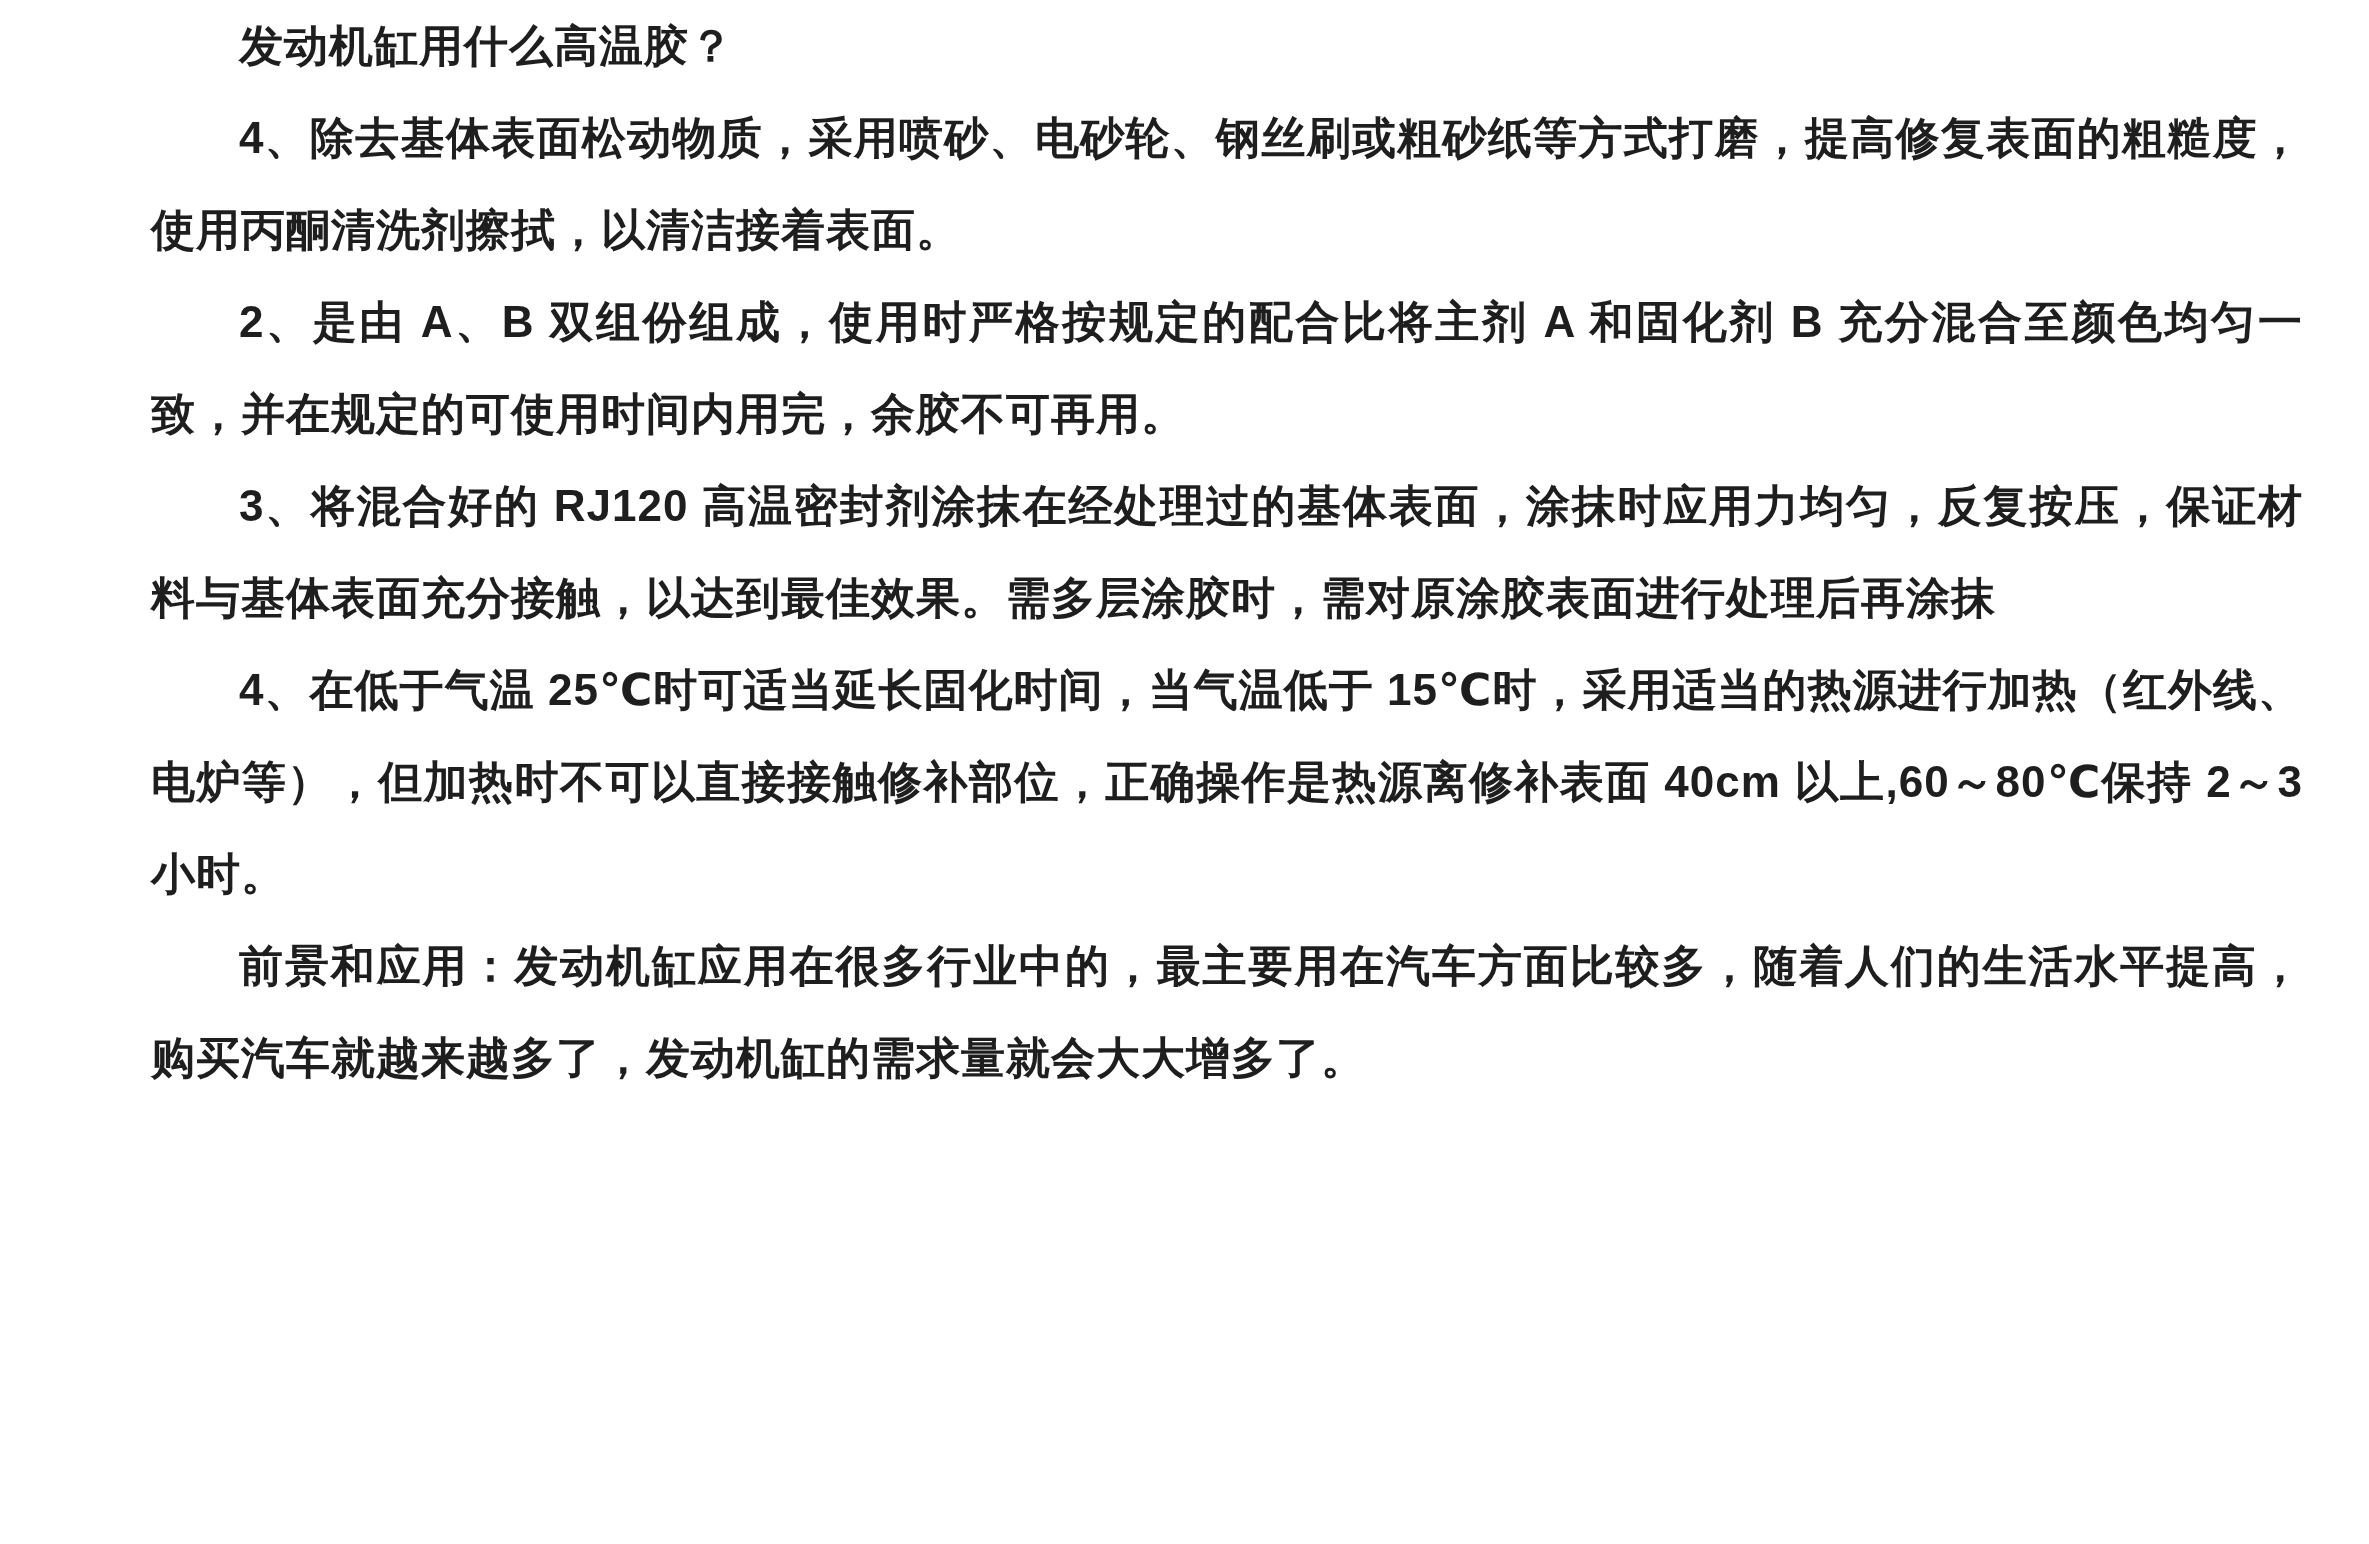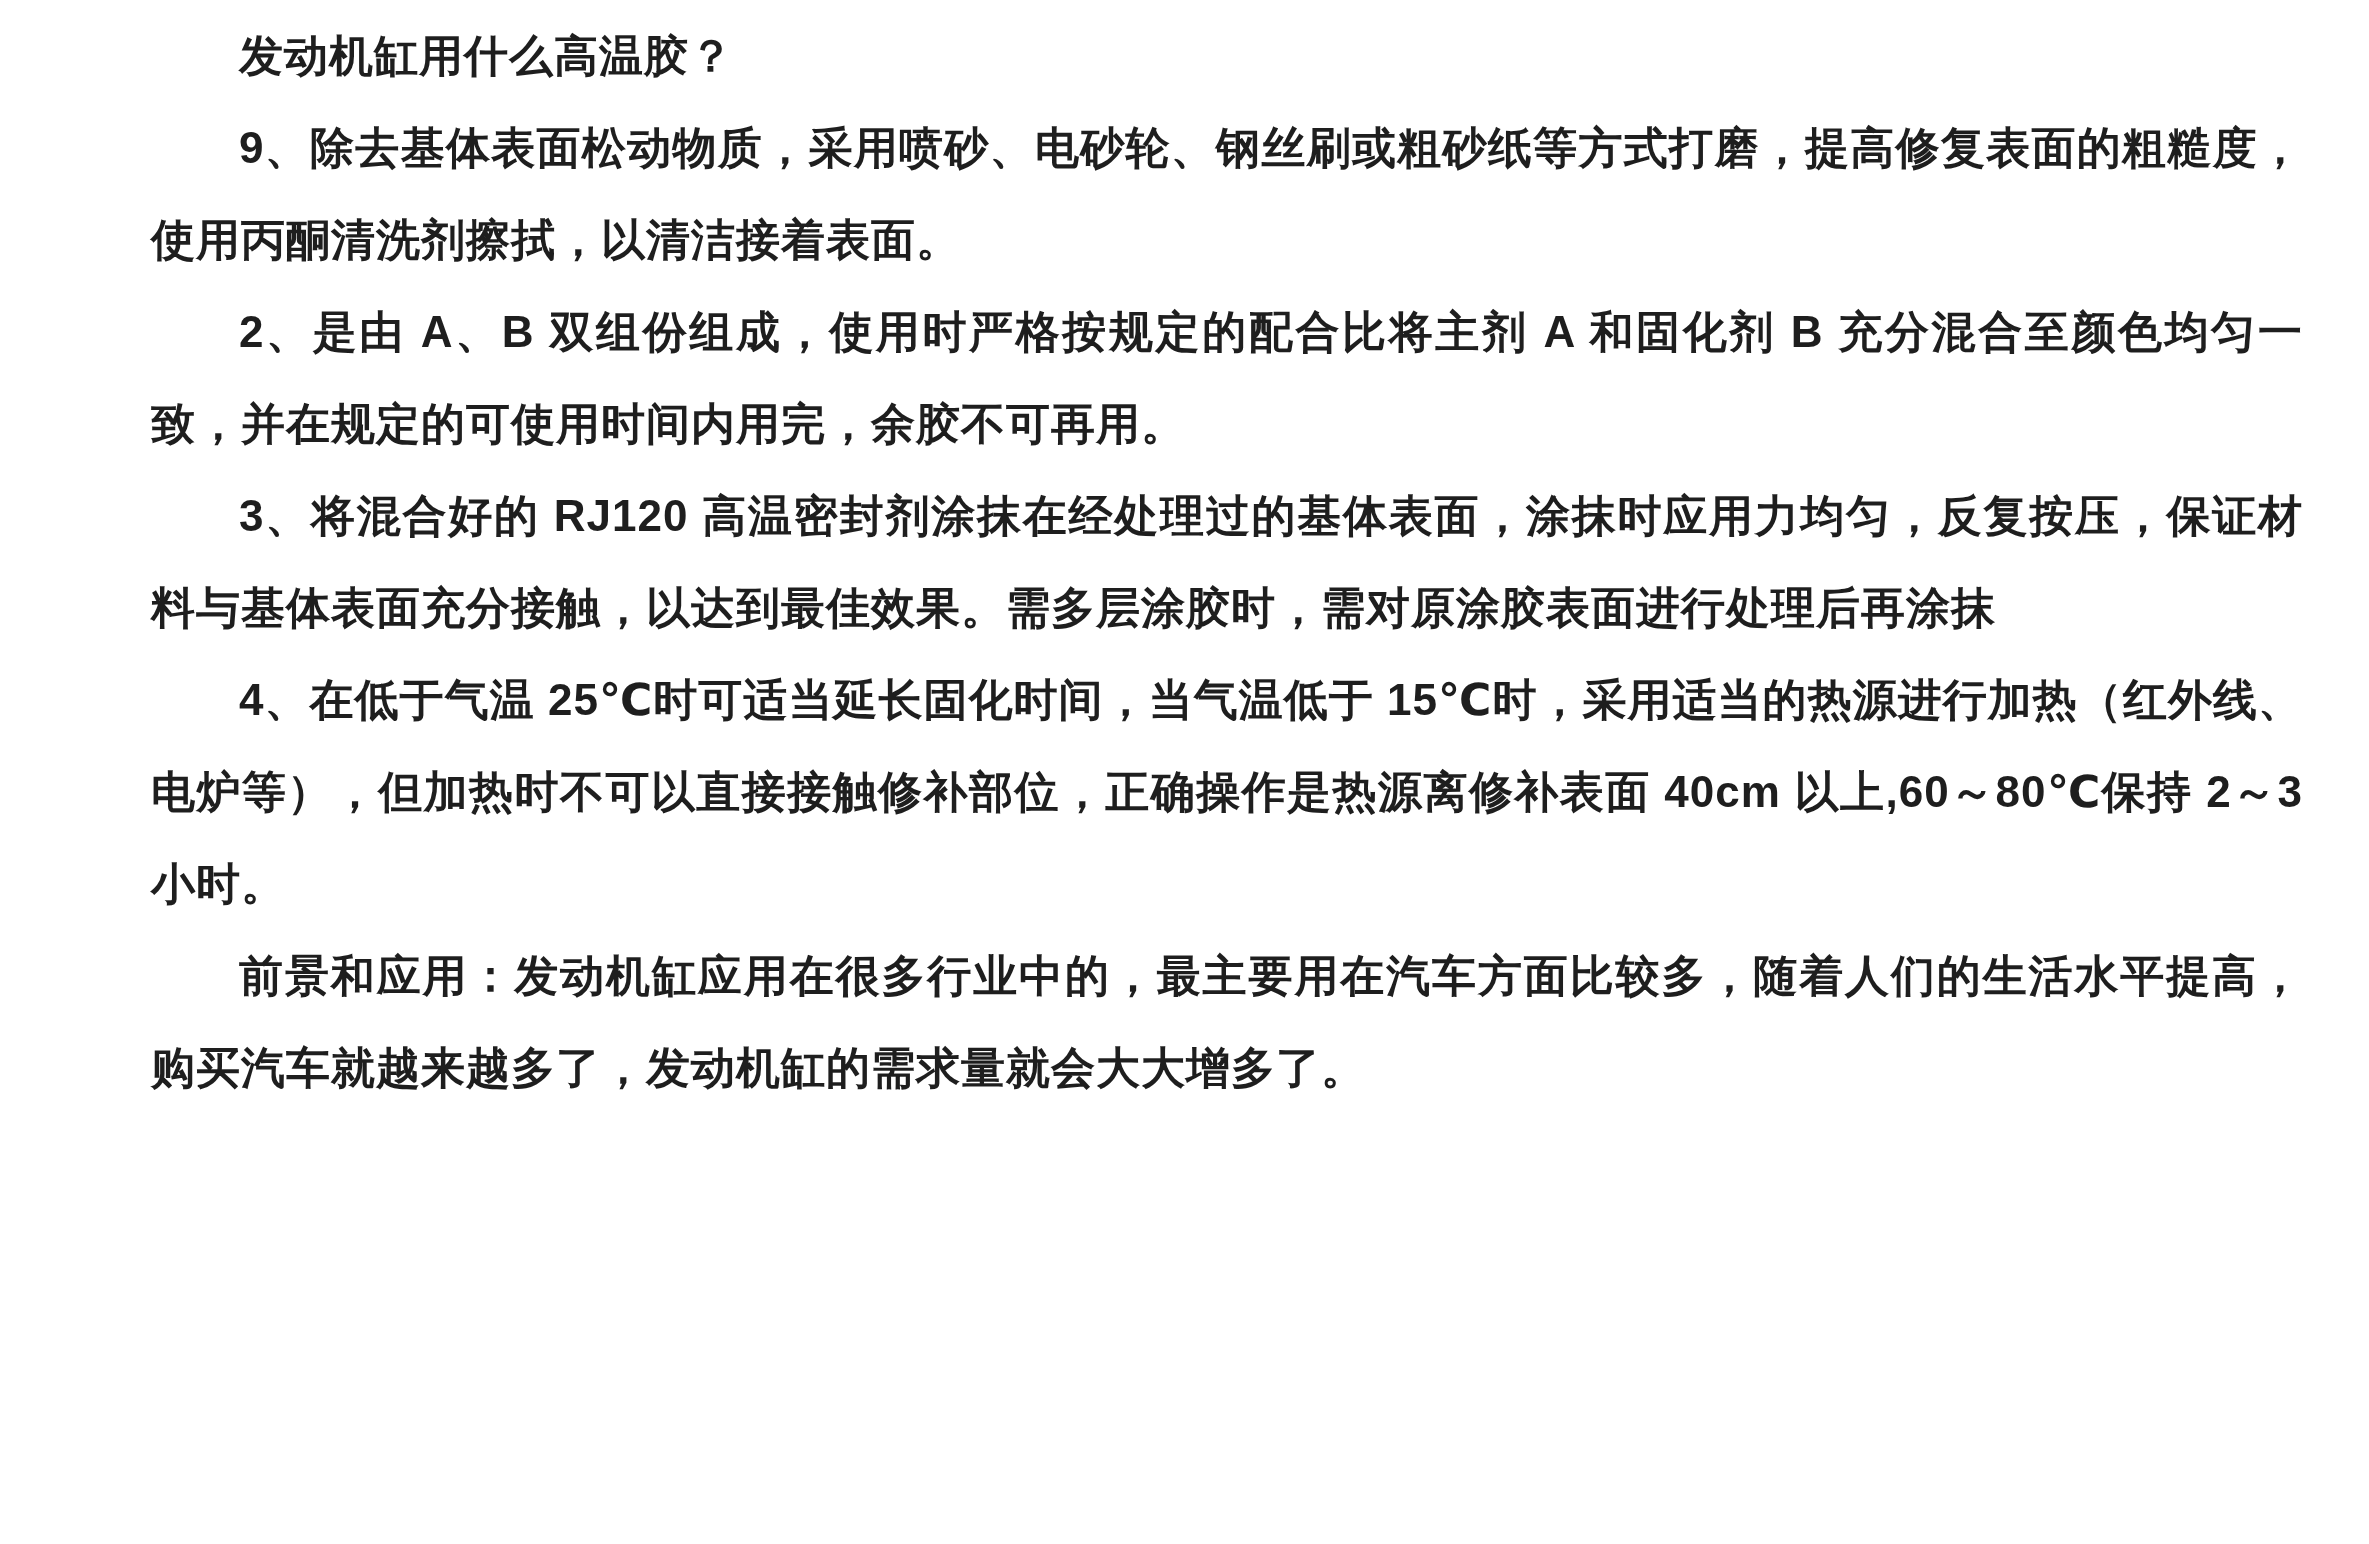--- a/index.html
+++ b/index.html
@@ -10,21 +10,21 @@
   body {
     width: 2370px;
     height: 1545px;
     overflow: hidden;
     font-family: "Liberation Sans", "DejaVu Sans", sans-serif;
   }
   .doc-page {
     box-sizing: border-box;
     width: 2370px;
     height: 1545px;
-    padding: 10px 67px 0 151px;
+    padding: 0 67px 0 151px;
     background: #ffffff;
   }
   .doc-page p {
     margin: 0;
     padding: 0;
     font-size: 44px;
     line-height: 92px;
     font-weight: bold;
     color: #1e1e1e;
     text-indent: 2em;
@@ -38,21 +38,21 @@
   }
 </style>
 </head>
 <body>
 
 <div class="doc-page">
   <p class="heading">发动机缸用什么高温胶？</p>
 
 
 
-  <p>9、除去基体表面松动物质，采用喷砂、电砂轮、钢丝刷或粗砂纸等方式打磨，提高修复表面的粗糙度，使用丙酮清洗剂擦拭，以清洁接着表面。</p>
+  <p>4、除去基体表面松动物质，采用喷砂、电砂轮、钢丝刷或粗砂纸等方式打磨，提高修复表面的粗糙度，使用丙酮清洗剂擦拭，以清洁接着表面。</p>
 
   <p>2、是由 A、B 双组份组成，使用时严格按规定的配合比将主剂 A 和固化剂 B 充分混合至颜色均匀一致，并在规定的可使用时间内用完，余胶不可再用。</p>
 
   <p>3、将混合好的 RJ120 高温密封剂涂抹在经处理过的基体表面，涂抹时应用力均匀，反复按压，保证材料与基体表面充分接触，以达到最佳效果。需多层涂胶时，需对原涂胶表面进行处理后再涂抹</p>
 
   <p>4、在低于气温 25℃时可适当延长固化时间，当气温低于 15℃时，采用适当的热源进行加热（红外线、电炉等），但加热时不可以直接接触修补部位，正确操作是热源离修补表面 40cm 以上,60～80℃保持 2～3 小时。</p>
 
   <p>前景和应用：发动机缸应用在很多行业中的，最主要用在汽车方面比较多，随着人们的生活水平提高，购买汽车就越来越多了，发动机缸的需求量就会大大增多了。</p>
 </div>
 

